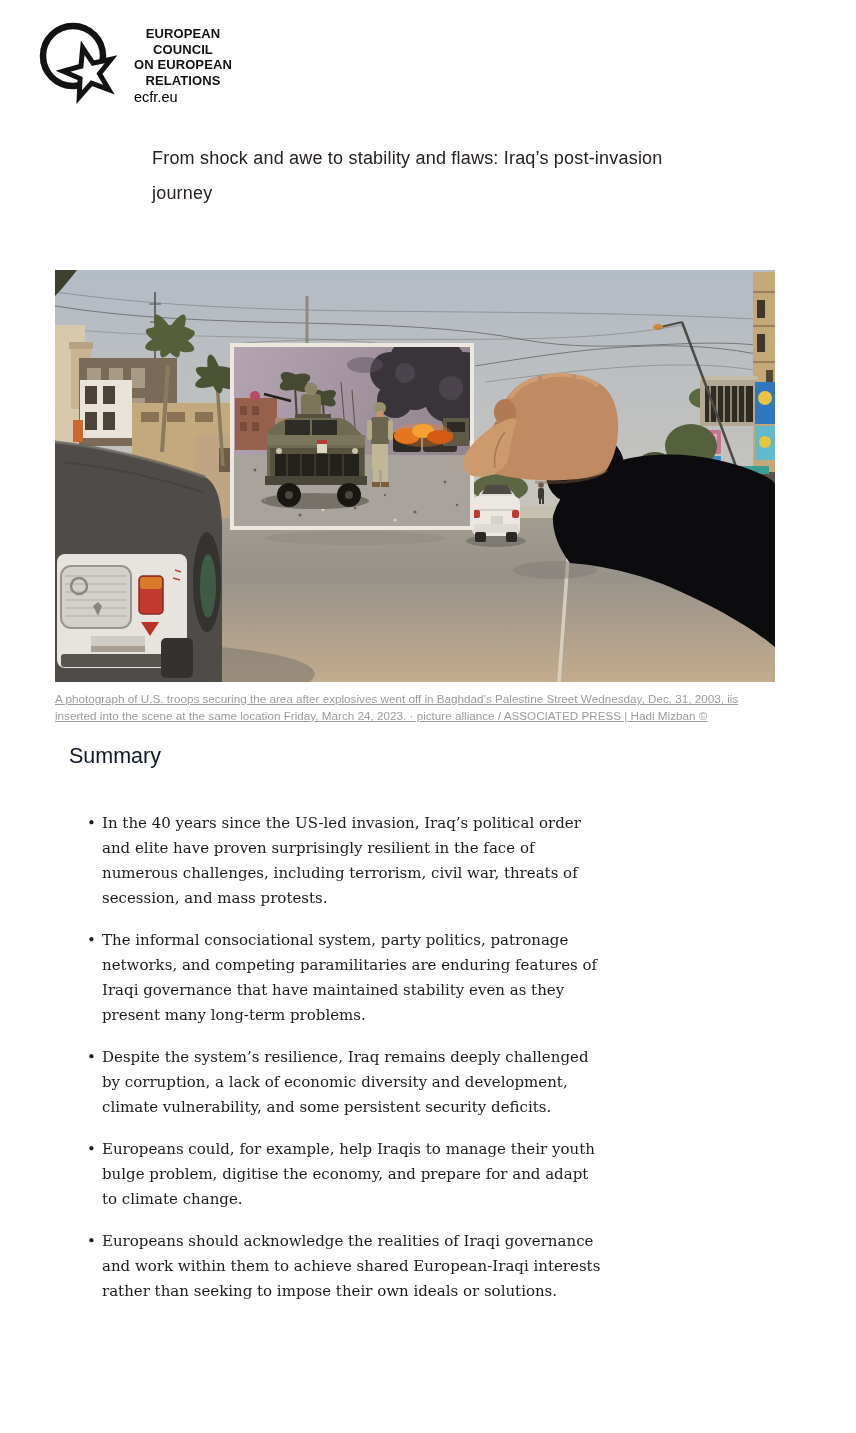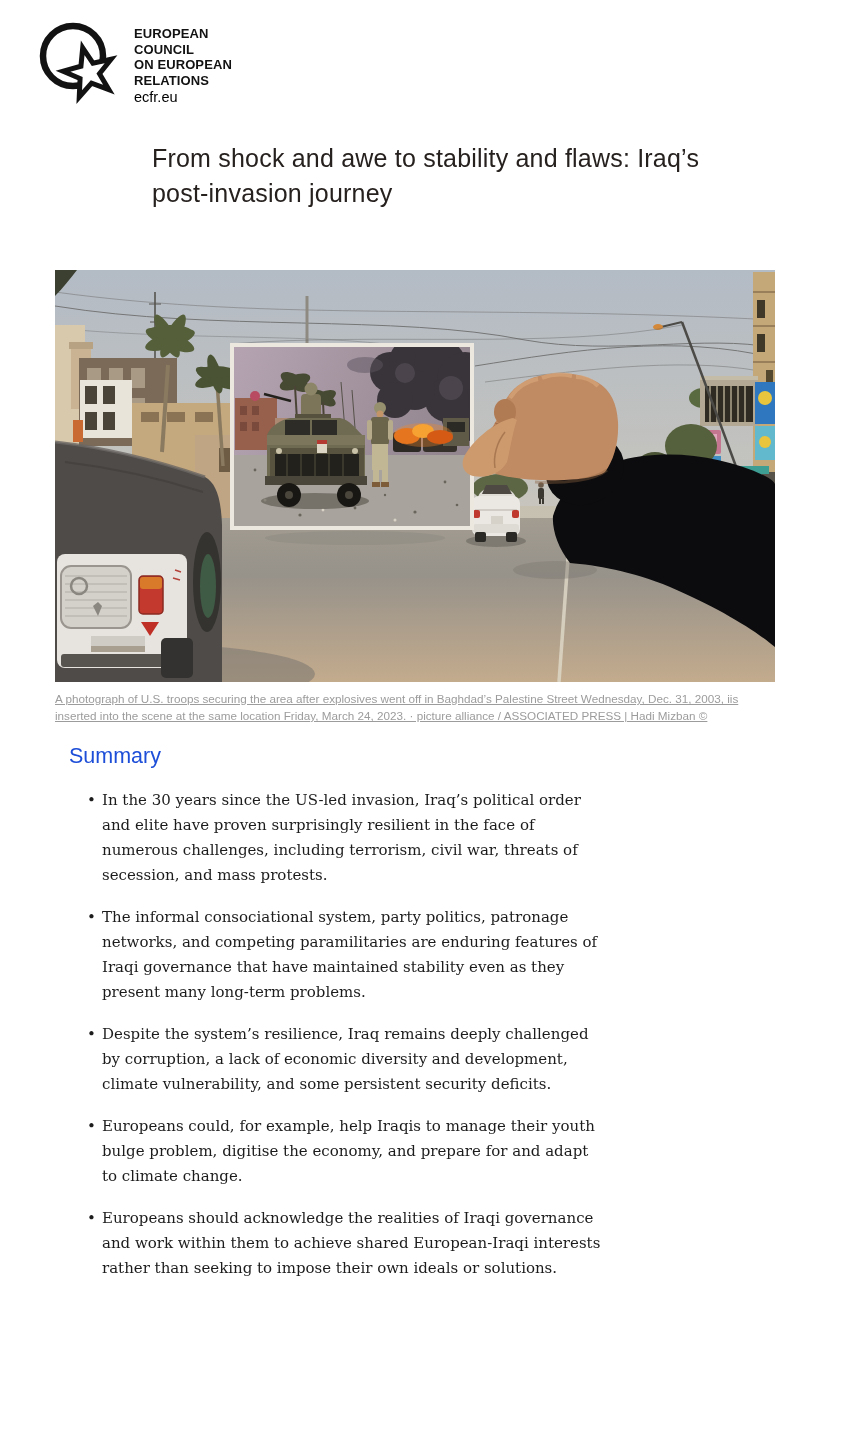--- a/index.html
+++ b/index.html
@@ -5,34 +5,34 @@
   * { margin:0; padding:0; box-sizing:border-box; }
   html,body { background:#ffffff; }
   body {
     width:856px; height:1433px; position:relative; overflow:hidden;
     font-family:"Liberation Sans", sans-serif; color:#26211f;
   }
   
   .logo { position:absolute; left:33px; top:13px; display:flex; gap:9px; cursor:pointer; }
   .logo-mark { width:92px; height:92px; flex:0 0 auto; }
   .logo-text { padding-top:13px; }
-  .logo-name div { font-size:13px; font-weight:bold; line-height:15.5px; letter-spacing:0.1px; color:#121212; }
+  .logo-name div { font-size:13px; font-weight:bold; line-height:15.5px; letter-spacing:0.1px; color:#121212;text-align:center; }
   .logo-url { font-size:14.5px; line-height:18px; color:#000000; }
   
   .title {
     position:absolute; left:152px; top:141px; width:560px;
-    font-size:25px; font-weight:400; line-height:35px; letter-spacing:0.2px; color:#26211f;
+    font-size:18px; font-weight:400; line-height:35px; letter-spacing:0.2px; color:#26211f;
   }
   
   .figure { position:absolute; left:55px; top:270px; width:720px; }
   .figure svg.hero { display:block; width:720px; height:412px; background:#b7bec6; }
   .caption { margin-top:8px; width:700px; font-size:11.7px; line-height:17px; color:#9c9c9c;text-decoration:underline; }
   
   .summary { position:absolute; left:69px; top:742px; }
-  .summary h2 { font-size:21.5px; font-weight:400; line-height:28px; color:#1d4ed8; margin-bottom:18px; }
+  .summary h2 { font-size:21.5px; font-weight:400; line-height:28px; color:#0f172a; margin-bottom:41px; }
   .bullets { list-style:none; margin-left:17px; width:515px; }
   .bullets li {
     position:relative; padding-left:16px; margin-bottom:17px;
     font-family:"DejaVu Serif", serif; font-size:15px; line-height:25px; color:#1c1c1c;
   }
   .bullets li::before { content:"\2022"; position:absolute; left:1px; top:0; color:#1c1c1c; }
 </style>
 </head>
 <body>
 
@@ -390,21 +390,21 @@
       <path d="M552,200 C540,210 510,214 480,212" stroke="#8a5f3e" stroke-width="3" fill="none" opacity="0.4"></path>
     </g>
   </svg>
   <figcaption class="caption">A photograph of U.S. troops securing the area after explosives went off in Baghdad’s Palestine Street Wednesday, Dec. 31, 2003, iis inserted into the scene at the same location Friday, March 24, 2023. · picture alliance / ASSOCIATED PRESS | Hadi Mizban ©</figcaption>
 </figure>
 
 <section class="summary">
   <h2>Summary</h2>
   <ul class="bullets">
 
-      <li><span>In the 30 years since the US-led invasion, Iraq’s political order and elite have proven surprisingly resilient in the face of numerous challenges, including terrorism, civil war, threats of secession, and mass protests.</span></li>
+      <li><span>In the 40 years since the US-led invasion, Iraq’s political order and elite have proven surprisingly resilient in the face of numerous challenges, including terrorism, civil war, threats of secession, and mass protests.</span></li>
 
       <li><span>The informal consociational system, party politics, patronage networks, and competing paramilitaries are enduring features of Iraqi governance that have maintained stability even as they present many long-term problems.</span></li>
 
       <li><span>Despite the system’s resilience, Iraq remains deeply challenged by corruption, a lack of economic diversity and development, climate vulnerability, and some persistent security deficits.</span></li>
 
       <li><span>Europeans could, for example, help Iraqis to manage their youth bulge problem, digitise the economy, and prepare for and adapt to climate change.</span></li>
 
       <li><span>Europeans should acknowledge the realities of Iraqi governance and work within them to achieve shared European-Iraqi interests rather than seeking to impose their own ideals or solutions.</span></li>
     </ul>
 </section>

